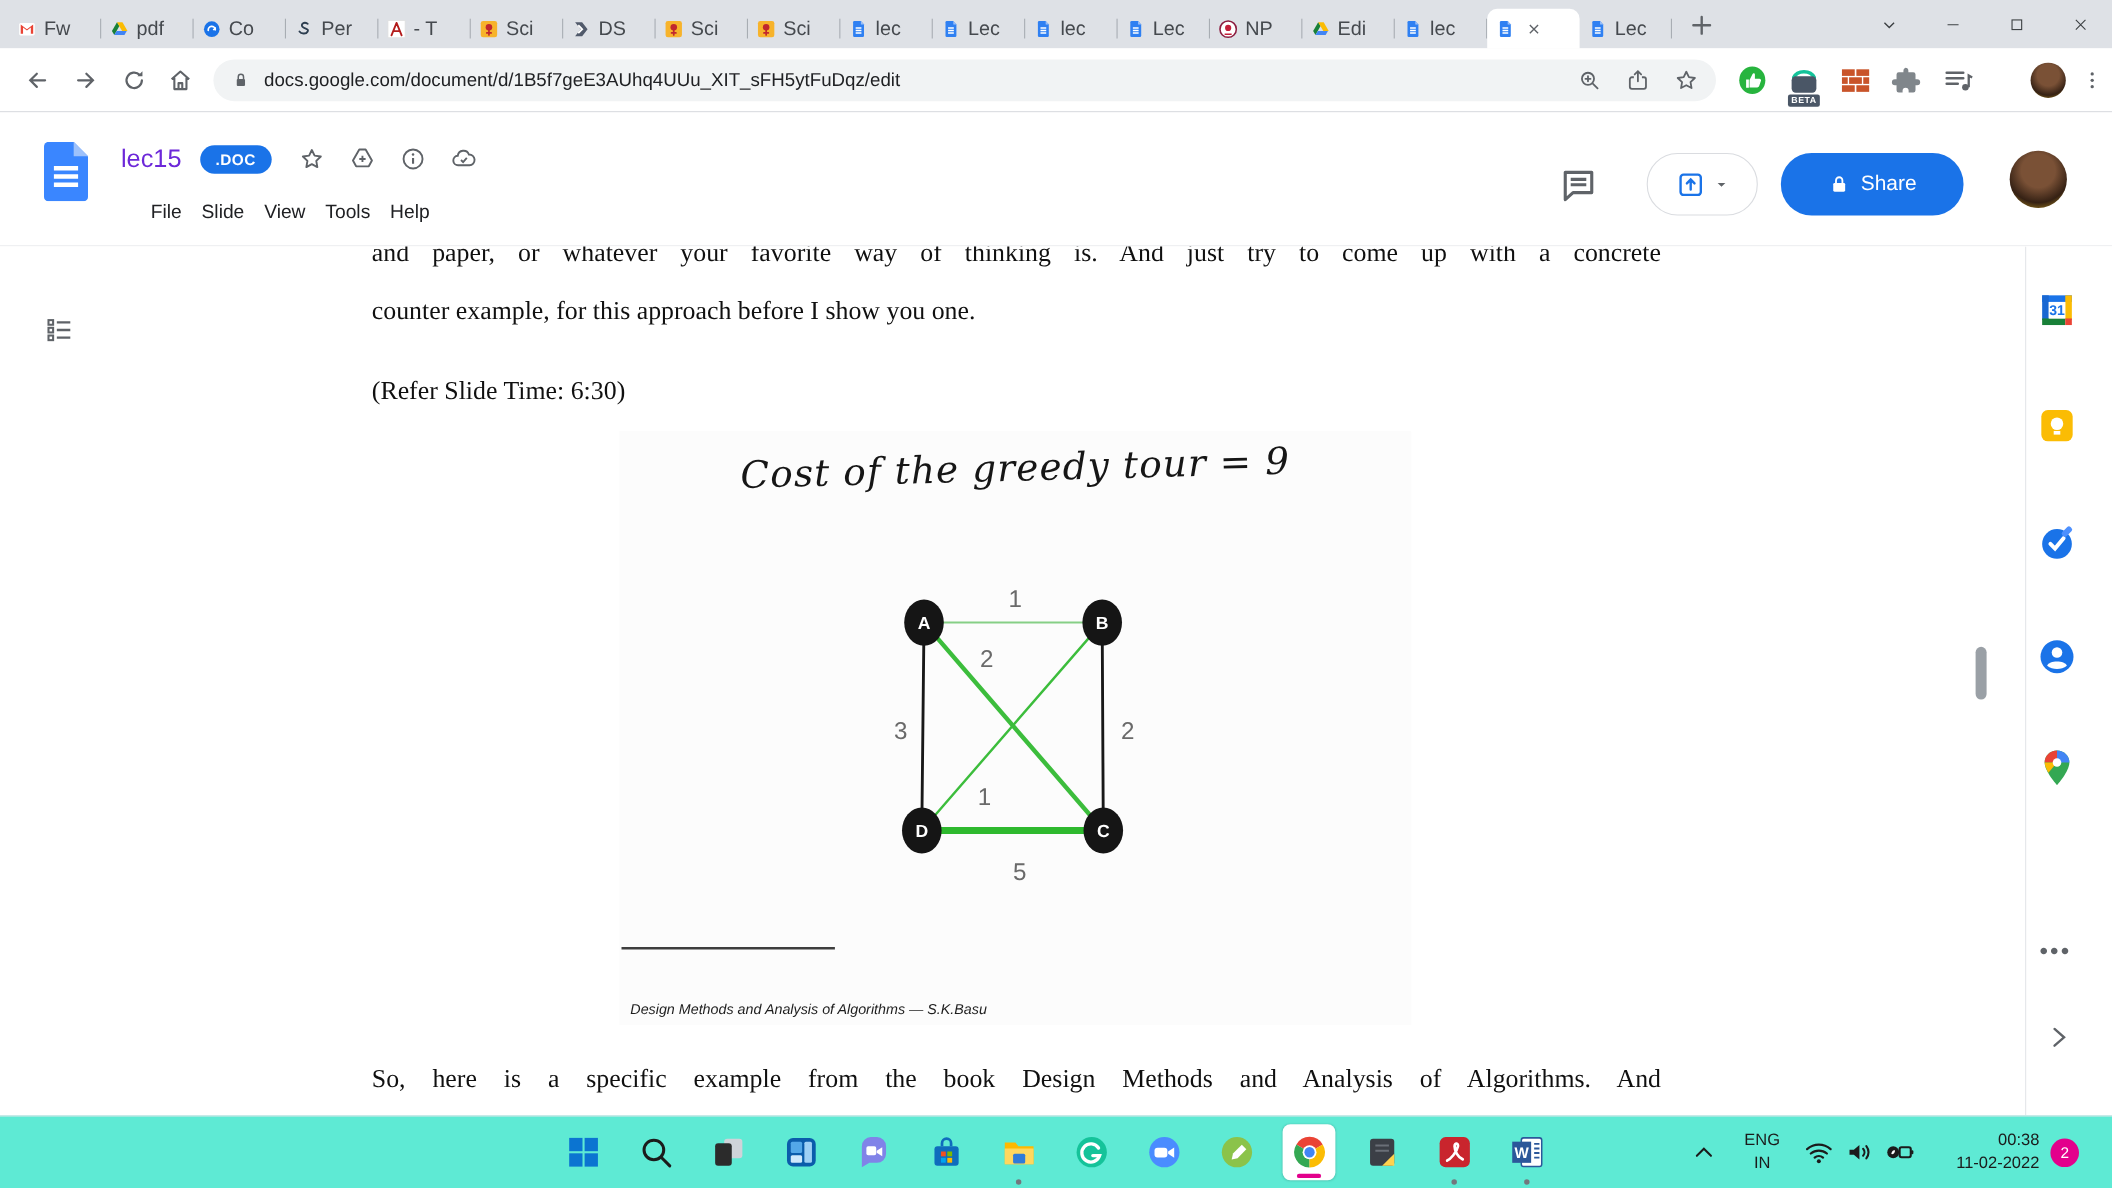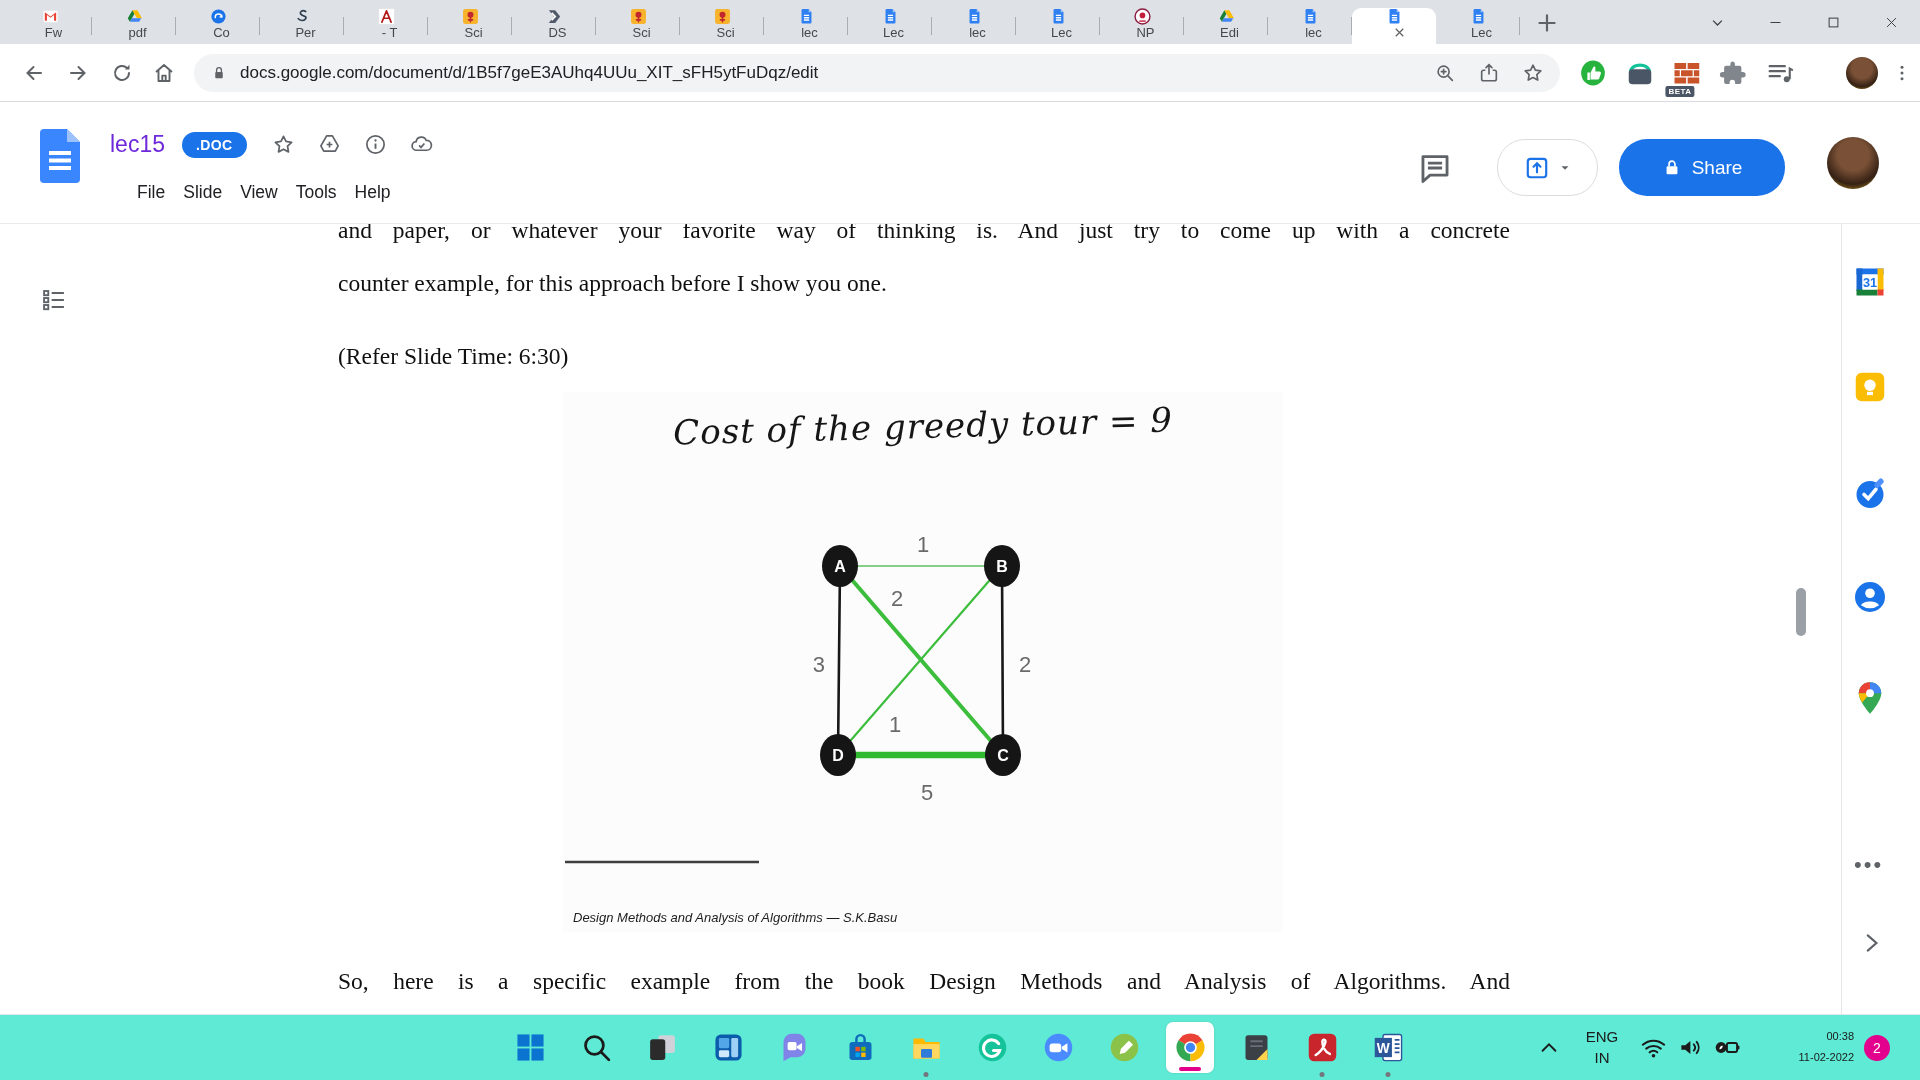--- a/index.html
+++ b/index.html
@@ -2,21 +2,21 @@
 <html><head>
 <meta charset="utf-8">
 <style>
   html,body{margin:0;padding:0;}
   body{width:1920px;height:1080px;overflow:hidden;font-family:"Liberation Sans",sans-serif;background:#fff;}
   #screen{position:relative;width:1920px;height:1080px;background:#fff;}
 
   
   .tabstrip{position:absolute;top:0;left:0;width:1920px;height:44px;background:#dee1e6;}
   .tabs{position:absolute;left:8px;bottom:0;display:flex;height:36px;}
-  .tab{position:relative;width:84px;height:36px;display:flex;align-items:center;padding:0 8px;box-sizing:border-box;border-radius:9px 9px 0 0;color:#45494e;font-size:13px;flex-direction:column;}
+  .tab{position:relative;width:84px;height:36px;display:flex;align-items:center;padding:0 8px;box-sizing:border-box;border-radius:9px 9px 0 0;color:#45494e;font-size:18px;}
   .tab .tic{width:17px;height:17px;flex:none;}
   .tab .tlabel{margin-left:7px;white-space:nowrap;overflow:hidden;flex:1;}
   .tab.active{background:#fff;}
   .tab:not(.active)::after{content:"";position:absolute;right:0;top:9px;height:18px;width:1px;background:#a8adb3;}
   .tclose{width:15px;height:15px;margin-left:10px;flex:none;}
   .newtab{position:absolute;left:1534px;top:10px;width:26px;height:26px;border:none;background:transparent;padding:0;}
   .wctrls{position:absolute;right:0;top:0;height:44px;display:flex;}
   .wbtn{width:58px;height:44px;display:flex;align-items:center;justify-content:center;}
   .wbtn svg{width:15px;height:15px;}
 
@@ -24,21 +24,21 @@
   .toolbar{position:absolute;top:44px;left:0;width:1920px;height:58px;background:#fff;border-bottom:1px solid #dadce0;box-sizing:border-box;}
   .navbtn{position:absolute;top:17px;width:24px;height:24px;}
   .omnibox{position:absolute;left:194px;top:10px;width:1366px;height:38px;border-radius:19px;background:#f1f3f4;display:flex;align-items:center;box-sizing:border-box;padding:0 16px;}
   .omnibox .lock{width:18px;height:18px;flex:none;}
   .urltext{margin-left:12px;font-size:17px;color:#202124;white-space:nowrap;overflow:hidden;flex:1;}
   .oboxicons{display:flex;gap:22px;margin-left:12px;}
   .oboxicons svg{width:22px;height:22px;}
   .extrow{position:absolute;left:1578px;top:14px;display:flex;gap:17px;}
   .extic{position:relative;width:30px;height:30px;}
   .extic svg{width:30px;height:30px;}
-  .betatag{position:absolute;left:50%;transform:translateX(-50%);bottom:-9px;background:#4a5666;color:#fff;font-size:8px;font-weight:bold;padding:1px 3px;border-radius:2px;letter-spacing:.5px;margin-left:40px;}
+  .betatag{position:absolute;left:50%;transform:translateX(-50%);bottom:-9px;background:#4a5666;color:#fff;font-size:8px;font-weight:bold;padding:1px 3px;border-radius:2px;letter-spacing:.5px;}
   .tb-avatar{position:absolute;left:1846px;top:13px;width:32px;height:32px;border-radius:50%;background:radial-gradient(circle at 50% 35%,#7a5136 0 38%,#352114 70%,#caa21f 100%);}
   .tb-dots{position:absolute;left:1892px;top:16px;width:20px;height:26px;}
 
   
   .docshdr{position:absolute;top:103px;left:0;width:1920px;height:121px;background:#fff;border-bottom:1px solid #e8eaed;box-sizing:border-box;}
   .docsicon{position:absolute;left:40px;top:26px;}
   .titlerow{position:absolute;left:110px;top:28px;display:flex;align-items:center;}
   .doctitle{font-size:23px;color:#6d28d9;}
   .docbadge{margin-left:17px;background:#1a73e8;color:#fff;font-size:14px;font-weight:bold;letter-spacing:.4px;padding:5px 14px;border-radius:15px;}
   .hdricons{display:flex;gap:23px;margin-left:25px;align-items:center;}
@@ -75,21 +75,21 @@
   .taskbar{position:absolute;top:1014px;left:0;width:1920px;height:66px;background:#5eead4;border-top:1px solid #e2e5ea;box-sizing:border-box;}
   .tapps{position:absolute;left:497px;top:0;display:flex;}
   .slot{width:66px;height:65px;display:flex;align-items:center;justify-content:center;position:relative;}
   .slot svg{width:33px;height:33px;position:relative;z-index:2;}
   .slot.active::before{content:"";position:absolute;left:9px;right:9px;top:7px;bottom:7px;background:#fff;border-radius:7px;box-shadow:0 0 2px rgba(0,0,0,.15);z-index:1;}
   .slot.active .indic{position:absolute;bottom:9px;left:50%;transform:translateX(-50%);width:22px;height:4px;border-radius:2px;background:#e3008c;z-index:3;}
   .slot.running .rdot{position:absolute;bottom:3px;left:50%;transform:translateX(-50%);width:5px;height:5px;border-radius:50%;background:#73777d;}
   .traycaret{position:absolute;left:1538px;top:22px;width:22px;height:22px;}
   .traylang{position:absolute;left:1578px;top:11px;width:48px;text-align:center;font-size:15px;line-height:21px;color:#1b1b1b;}
   .trayic{position:absolute;top:19px;width:27px;height:27px;}
-  .trayclock{position:absolute;left:1762px;top:11px;width:92px;text-align:right;font-size:11px;line-height:21px;color:#1b1b1b;}
+  .trayclock{position:absolute;left:1762px;top:11px;width:92px;text-align:right;font-size:15px;line-height:21px;color:#1b1b1b;}
   .traybadge{position:absolute;left:1864px;top:20px;width:26px;height:26px;border-radius:50%;background:#e3008c;color:#fff;font-size:14px;display:flex;align-items:center;justify-content:center;}
   .nlabel{fill:#fff;font-weight:bold;font-size:16px;font-family:"Liberation Sans",sans-serif;text-anchor:middle;}
   .wlabel{fill:#6a6a6a;font-size:22px;font-family:"Liberation Sans",sans-serif;}
 </style>
 </head>
 <body>
 
 <svg width="0" height="0" style="position:absolute">
   <defs>
     <symbol id="sym-gmail" viewBox="0 0 24 24">

